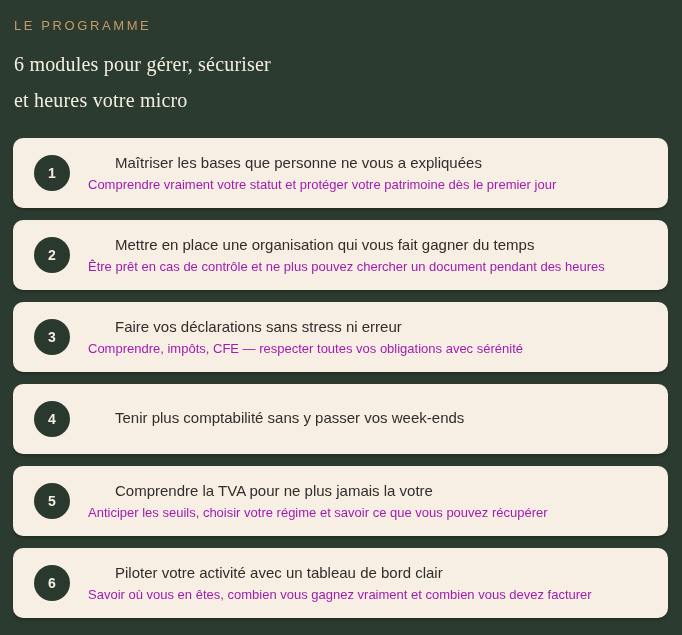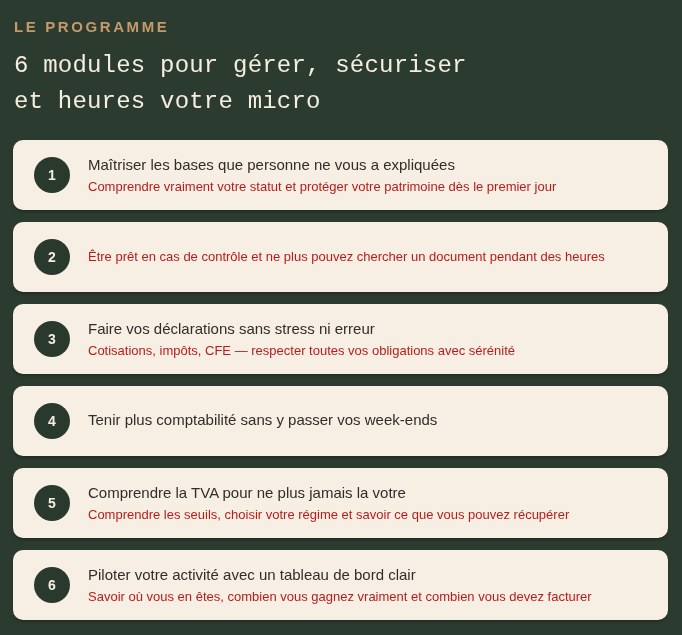--- a/index.html
+++ b/index.html
@@ -11,32 +11,32 @@
     width: 682px;
     height: 635px;
     box-sizing: border-box;
     background: #2c3b2f;
     padding: 18px 14px 0 13px;
     font-family: "Liberation Sans", sans-serif;
     overflow: hidden;
   }
   .eyebrow {
     color: #c49a6b;
-    font-size: 15px;
-    font-weight: bold;
+    font-size: 13px;
+    font-weight: normal;
     letter-spacing: 2.6px;
     text-transform: uppercase;
     padding-left: 1px;
   }
   .title {
     margin: 13px 0 0 0;
     padding-left: 1px;
-    font-family: Liberation Mono, monospace;
+    font-family: Liberation Serif, serif;
     font-weight: normal;
-    font-size: 24px;
+    font-size: 20px;
     line-height: 36px;
     color: #f4eee0;
     letter-spacing: 0.2px;
   }
   .cards {
     margin-top: 20px;
     display: flex;
     flex-direction: column;
     gap: 12px;
   }
@@ -70,25 +70,26 @@
   }
   .card-text {
     flex: 1 1 auto;
     min-width: 0;
   }
   .card-title {
     font-size: 15px;
     line-height: 21px;
     color: #2f2e2b;
     margin-bottom: 3px;
+    margin-left: 27px;
   }
   .card-subtitle {
     font-size: 13px;
     line-height: 18px;
-    color: #b91c1c;
+    color: #a21caf;
   }
 </style>
 </head>
 <body>
 
 <div class="page">
   <div class="eyebrow">LE PROGRAMME</div>
   <h1 class="title">
     <span>6 modules pour gérer, sécuriser</span><br>
     <span>et heures votre micro</span>
@@ -102,50 +103,51 @@
       <div class="card-title">Maîtriser les bases que personne ne vous a expliquées</div>
       <div class="card-subtitle">Comprendre vraiment votre statut et protéger votre patrimoine dès le premier jour</div>
     </div>
   </div>
 
   <div class="card">
     <div class="badge">
       <span>2</span>
     </div>
     <div class="card-text">
+      <div class="card-title">Mettre en place une organisation qui vous fait gagner du temps</div>
       <div class="card-subtitle">Être prêt en cas de contrôle et ne plus pouvez chercher un document pendant des heures</div>
     </div>
   </div>
 
   <div class="card">
     <div class="badge">
       <span>3</span>
     </div>
     <div class="card-text">
       <div class="card-title">Faire vos déclarations sans stress ni erreur</div>
-      <div class="card-subtitle">Cotisations, impôts, CFE — respecter toutes vos obligations avec sérénité</div>
+      <div class="card-subtitle">Comprendre, impôts, CFE — respecter toutes vos obligations avec sérénité</div>
     </div>
   </div>
 
   <div class="card">
     <div class="badge">
       <span>4</span>
     </div>
     <div class="card-text">
       <div class="card-title">Tenir plus comptabilité sans y passer vos week-ends</div>
     </div>
   </div>
 
   <div class="card">
     <div class="badge">
       <span>5</span>
     </div>
     <div class="card-text">
       <div class="card-title">Comprendre la TVA pour ne plus jamais la votre</div>
-      <div class="card-subtitle">Comprendre les seuils, choisir votre régime et savoir ce que vous pouvez récupérer</div>
+      <div class="card-subtitle">Anticiper les seuils, choisir votre régime et savoir ce que vous pouvez récupérer</div>
     </div>
   </div>
 
   <div class="card">
     <div class="badge">
       <span>6</span>
     </div>
     <div class="card-text">
       <div class="card-title">Piloter votre activité avec un tableau de bord clair</div>
       <div class="card-subtitle">Savoir où vous en êtes, combien vous gagnez vraiment et combien vous devez facturer</div>

